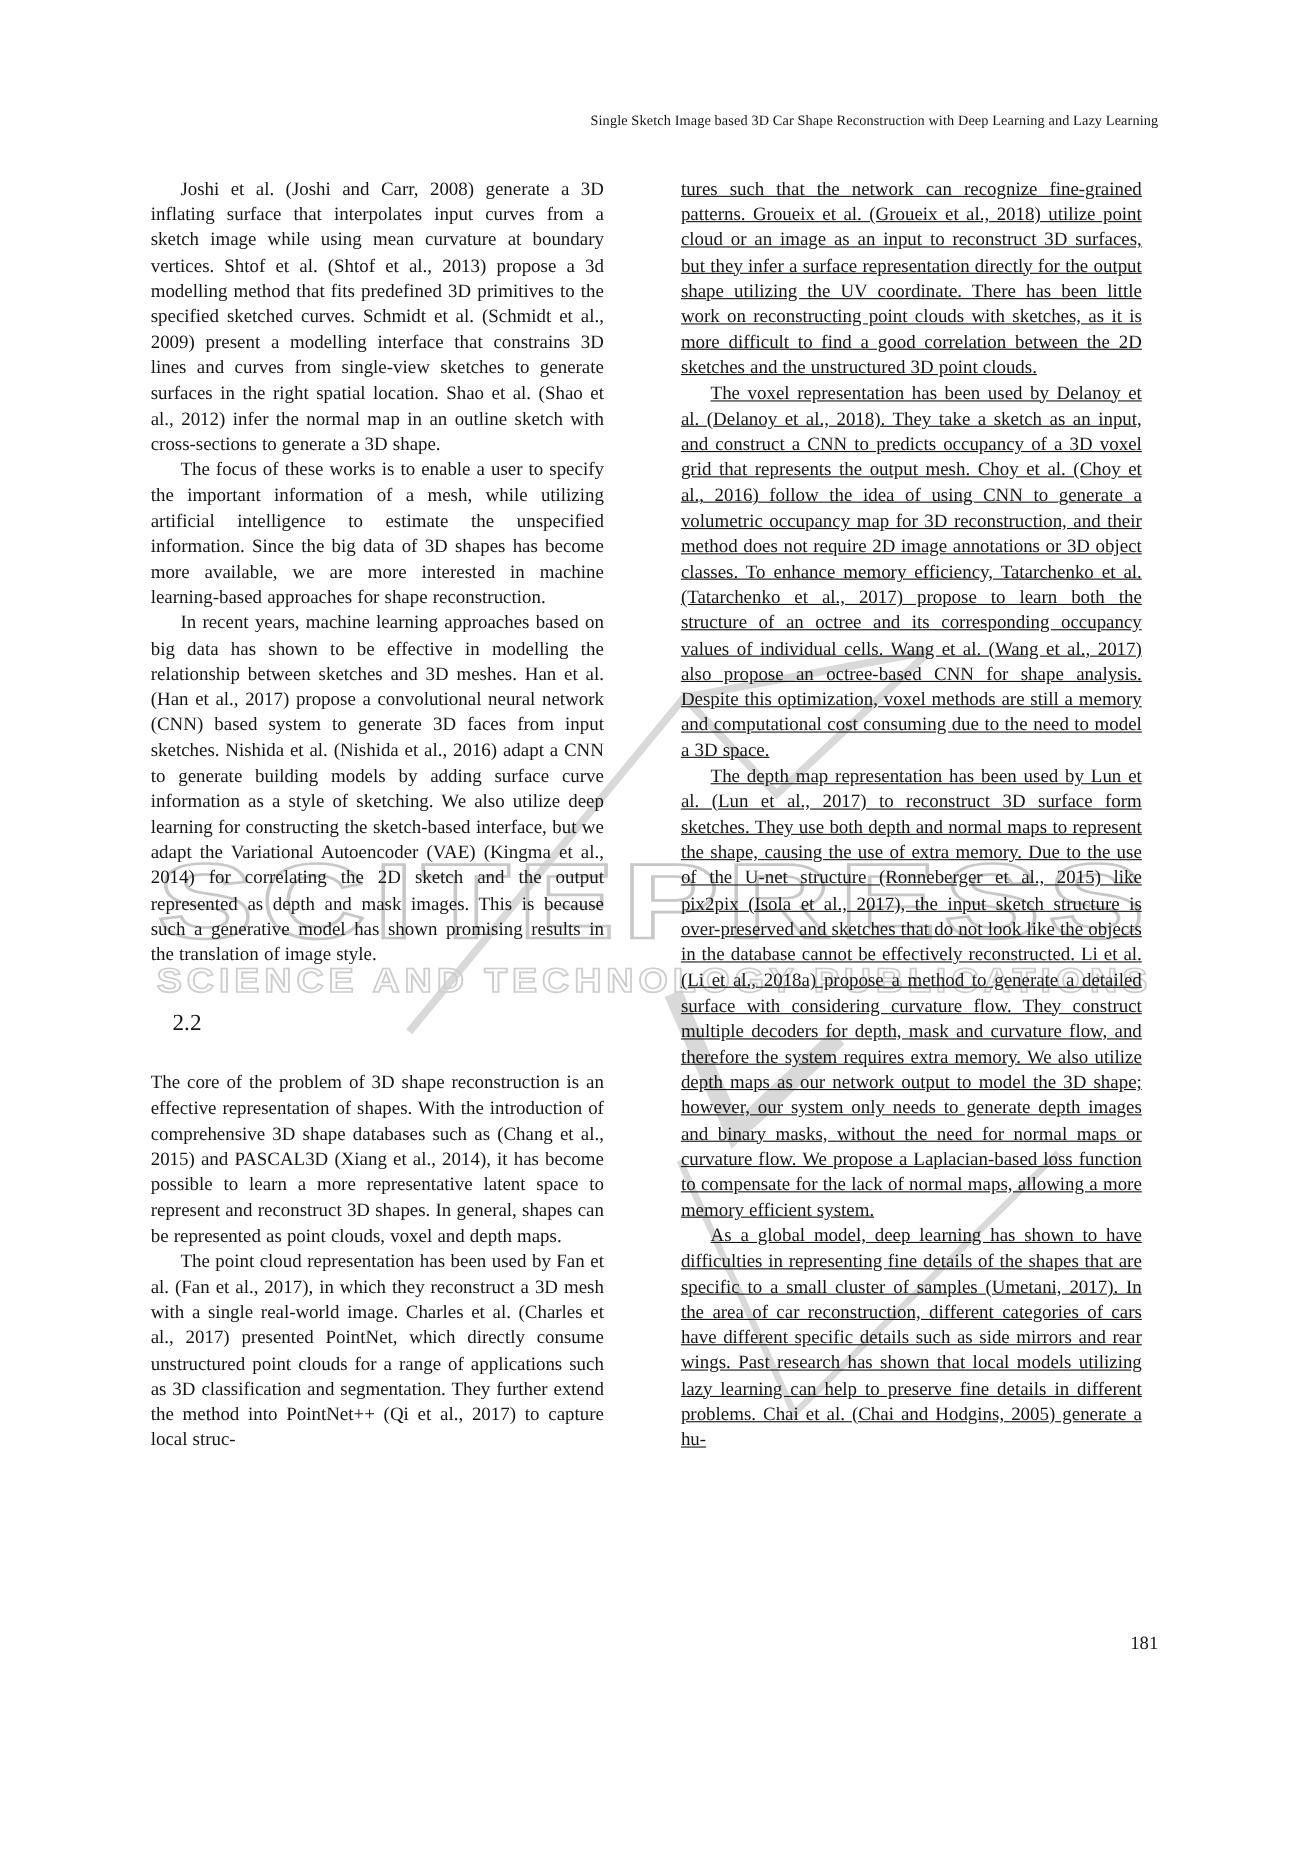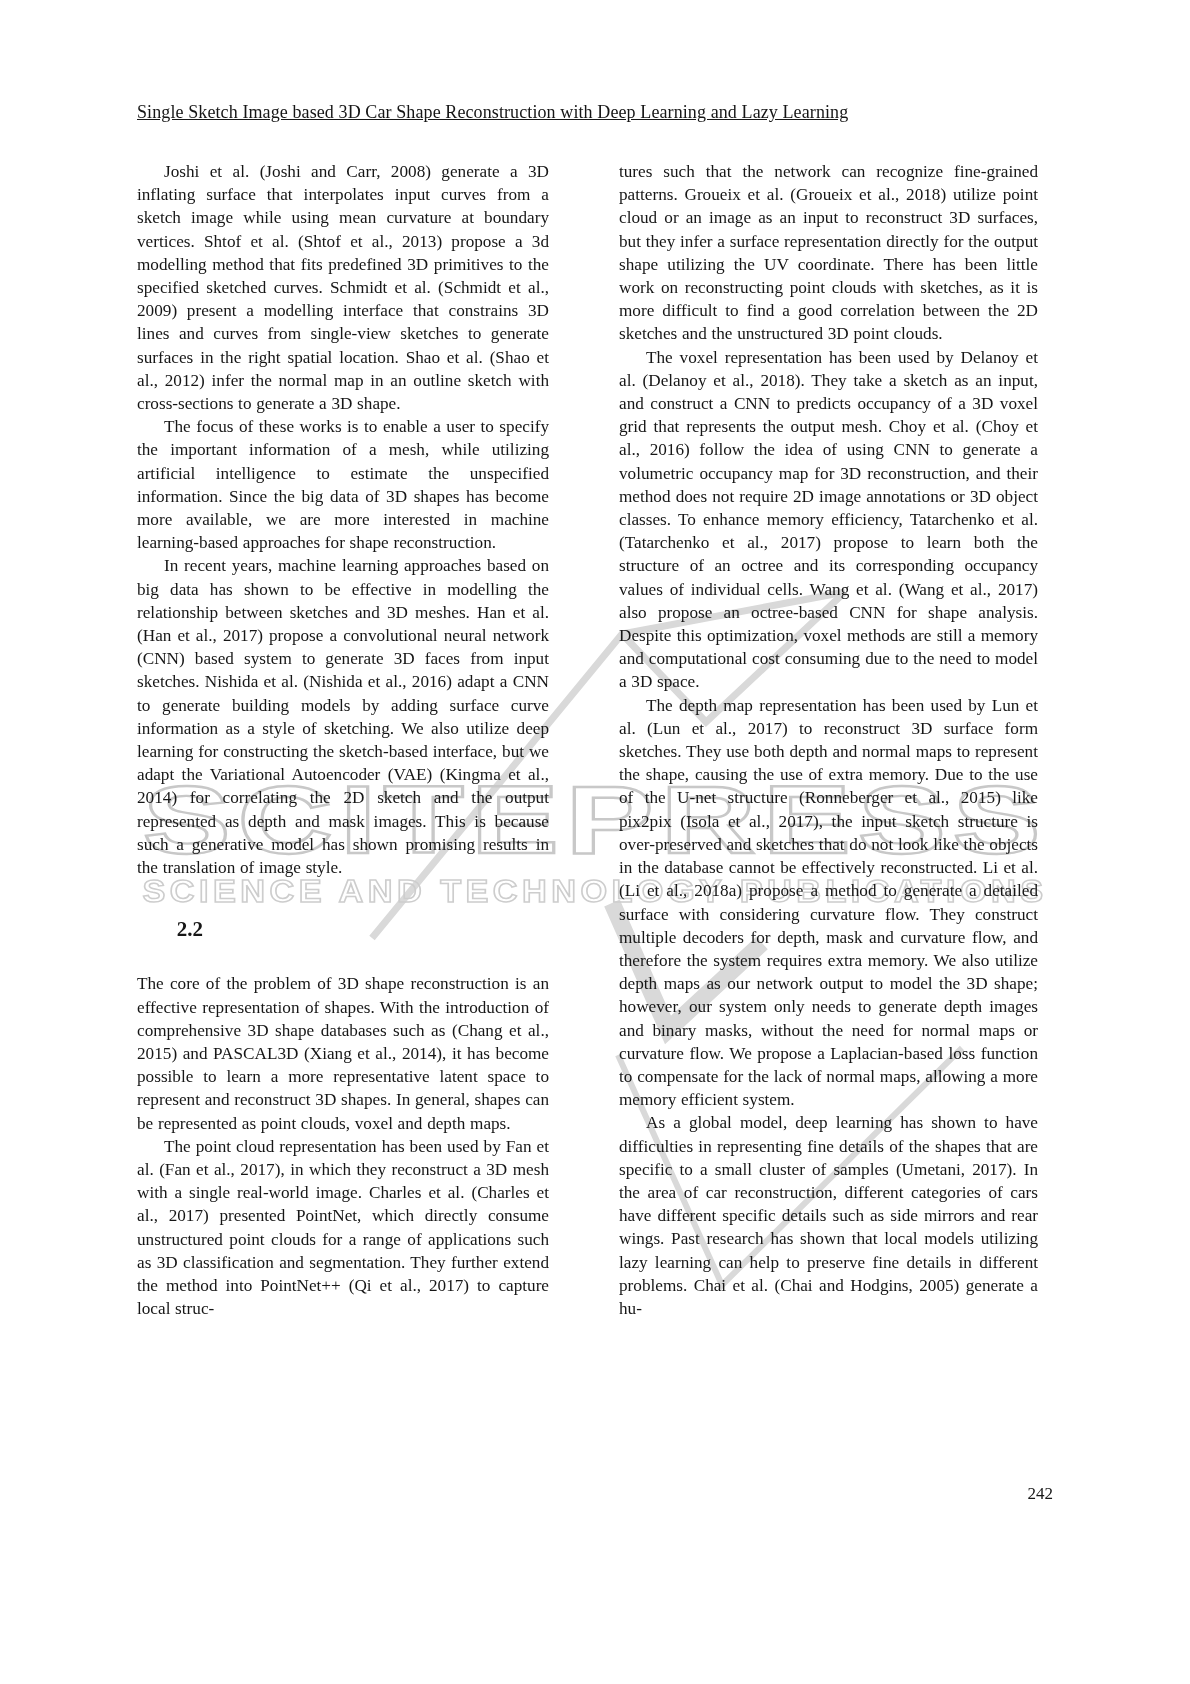--- a/index.html
+++ b/index.html
@@ -2,38 +2,37 @@
 <html><head>
 <meta charset="utf-8">
 <style>
   html,body { margin:0; padding:0; background:#ffffff; }
   body {
     width:1190px; height:1684px; position:relative; overflow:hidden;
     font-family:"Liberation Serif","DejaVu Serif",serif; color:#161616;
   }
   .page-header {
     position:absolute; top:102px; left:137px; width:916px;
-    text-align:left; font-size:18px; letter-spacing:0.1px;
+    text-align:right; font-size:13px; letter-spacing:0.1px;
     z-index:2;
-    text-decoration:underline;
   }
   .watermark {
     position:absolute; left:0; top:0; z-index:1; pointer-events:none;
   }
   .col {
     position:absolute; top:160px; font-size:17.2px; line-height:23.2px;
     text-align:justify; z-index:2; word-spacing:0.4px;
   }
   .col-left  { left:137px; width:412px; }
-  .col-right { left:619px; width:419px; }
+  .col-right { left:619px; width:419px;text-decoration:underline; }
   .col p { margin:0; }
   .col p.indent { text-indent:27px; }
   .section-heading {
     display:flex; margin-top:35px; margin-bottom:27px;
-    font-weight:bold; font-size:21px; line-height:31px; text-align:right;
+    font-weight:normal; font-size:21px; line-height:31px; text-align:center;
   }
   .heading-number { flex:none; width:66px; }
   .heading-title  { flex:1; }
   .page-number {
     position:absolute; top:1484px; left:853px; width:200px;
     text-align:right; font-size:17px; z-index:2;
   }
 </style>
 </head>
 <body>
@@ -64,13 +63,13 @@
   <p class="indent">The point cloud representation has been used by Fan et al. (Fan et al., 2017), in which they reconstruct a 3D mesh with a single real-world image. Charles et al. (Charles et al., 2017) presented PointNet, which directly consume unstructured point clouds for a range of applications such as 3D classification and segmentation. They further extend the method into PointNet++ (Qi et al., 2017) to capture local struc-</p>
 </div>
 
 <div class="col col-right">
   <p>tures such that the network can recognize fine-grained patterns. Groueix et al. (Groueix et al., 2018) utilize point cloud or an image as an input to reconstruct 3D surfaces, but they infer a surface representation directly for the output shape utilizing the UV coordinate. There has been little work on reconstructing point clouds with sketches, as it is more difficult to find a good correlation between the 2D sketches and the unstructured 3D point clouds.</p>
   <p class="indent">The voxel representation has been used by Delanoy et al. (Delanoy et al., 2018). They take a sketch as an input, and construct a CNN to predicts occupancy of a 3D voxel grid that represents the output mesh. Choy et al. (Choy et al., 2016) follow the idea of using CNN to generate a volumetric occupancy map for 3D reconstruction, and their method does not require 2D image annotations or 3D object classes. To enhance memory efficiency, Tatarchenko et al. (Tatarchenko et al., 2017) propose to learn both the structure of an octree and its corresponding occupancy values of individual cells. Wang et al. (Wang et al., 2017) also propose an octree-based CNN for shape analysis. Despite this optimization, voxel methods are still a memory and computational cost consuming due to the need to model a 3D space.</p>
   <p class="indent">The depth map representation has been used by Lun et al. (Lun et al., 2017) to reconstruct 3D surface form sketches. They use both depth and normal maps to represent the shape, causing the use of extra memory. Due to the use of the U-net structure (Ronneberger et al., 2015) like pix2pix (Isola et al., 2017), the input sketch structure is over-preserved and sketches that do not look like the objects in the database cannot be effectively reconstructed. Li et al. (Li et al., 2018a) propose a method to generate a detailed surface with considering curvature flow. They construct multiple decoders for depth, mask and curvature flow, and therefore the system requires extra memory. We also utilize depth maps as our network output to model the 3D shape; however, our system only needs to generate depth images and binary masks, without the need for normal maps or curvature flow. We propose a Laplacian-based loss function to compensate for the lack of normal maps, allowing a more memory efficient system.</p>
   <p class="indent">As a global model, deep learning has shown to have difficulties in representing fine details of the shapes that are specific to a small cluster of samples (Umetani, 2017). In the area of car reconstruction, different categories of cars have different specific details such as side mirrors and rear wings. Past research has shown that local models utilizing lazy learning can help to preserve fine details in different problems. Chai et al. (Chai and Hodgins, 2005) generate a hu-</p>
 </div>
 
-<div class="page-number">242</div>
+<div class="page-number">181</div>
 
 </body></html>

